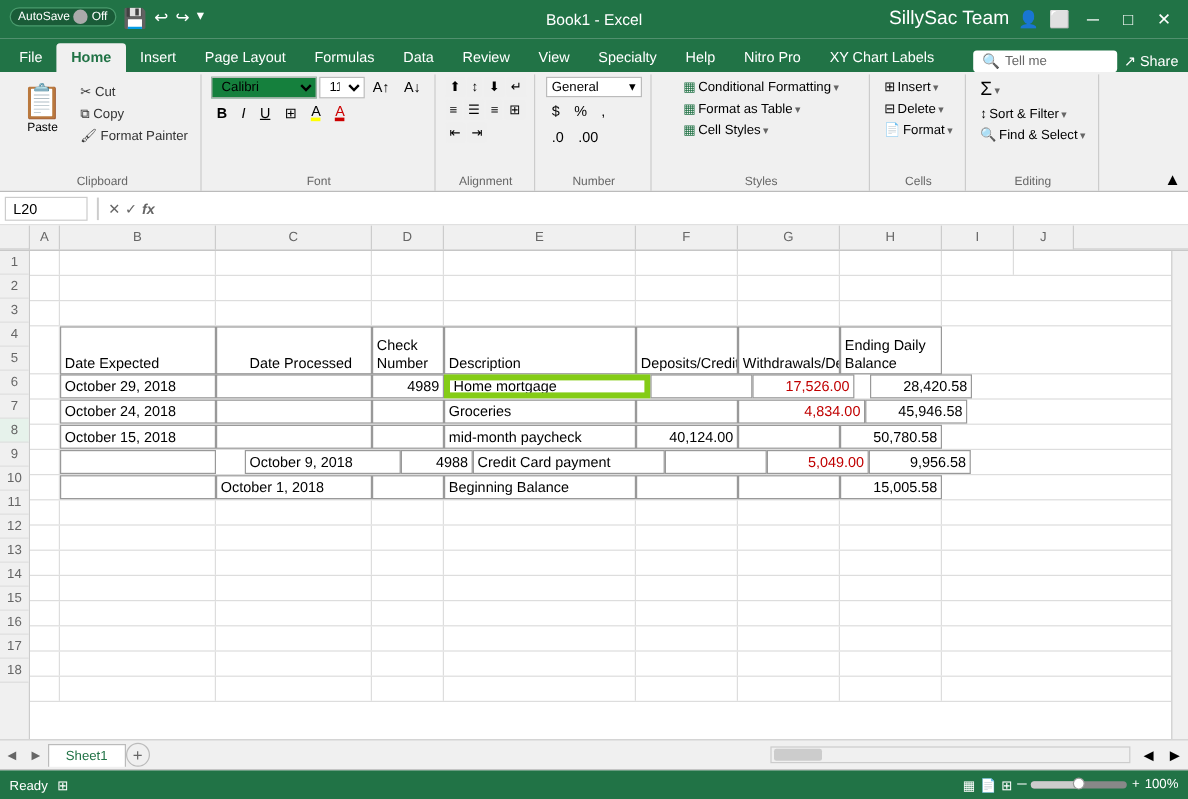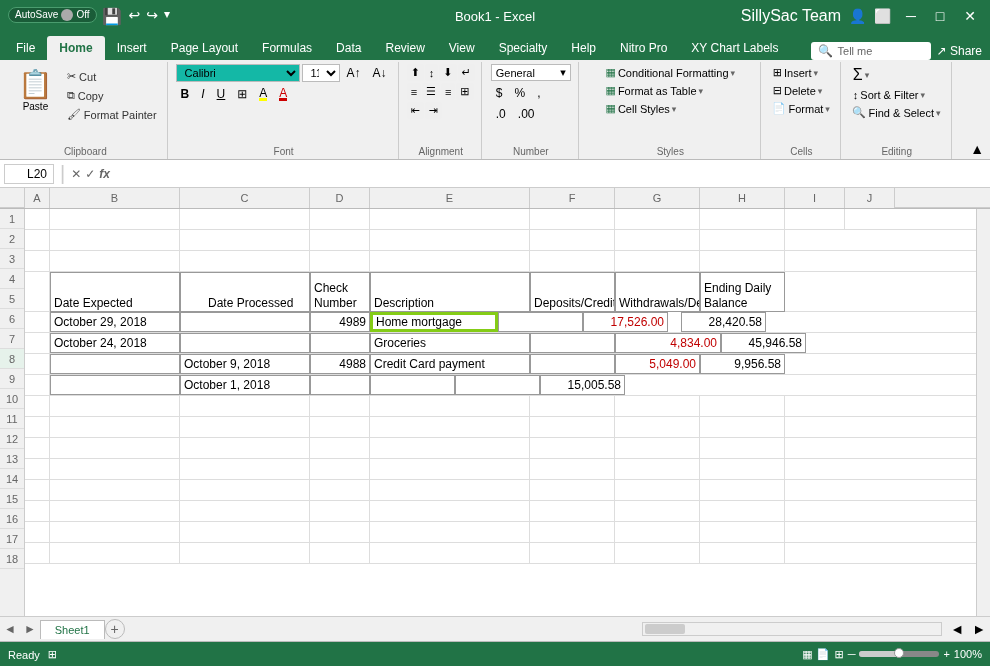--- a/index.html
+++ b/index.html
@@ -109,24 +109,24 @@
     .paste-icon { font-size: 28px; }
     .paste-label { font-size: 10px; }
     .clipboard-right { display: flex; flex-direction: column; gap: 2px; padding-top: 4px; }
 
     
     .font-controls { display: flex; flex-direction: column; gap: 2px; }
     .font-row1 { display: flex; align-items: center; gap: 2px; }
     .font-row2 { display: flex; align-items: center; gap: 2px; }
     .font-selector {
       border: 1px solid #bbb;
-      background: #14b8a6;
+      background: #15803d;
       padding: 1px 4px;
       font-size: 11px;
-      width: 124px;
+      width: 88px;
       cursor: pointer;
     }
     .font-size-selector {
       border: 1px solid #bbb;
       background: white;
       padding: 1px 4px;
       font-size: 11px;
       width: 38px;
       cursor: pointer;
     }
@@ -151,25 +151,25 @@
     .formula-bar {
       height: 28px;
       background: white;
       border-bottom: 1px solid #ccc;
       display: flex;
       align-items: center;
       padding: 0 4px;
       gap: 4px;
     }
     .cell-ref-box {
-      width: 50px;
+      width: 69px;
       border: 1px solid #ccc;
       padding: 2px 6px;
       font-size: 12px;
-      text-align: right;
+      text-align: left;
     }
     .formula-icons { display: flex; gap: 4px; align-items: center; color: #666; }
     .formula-input { flex: 1; border: none; outline: none; font-size: 12px; padding: 2px 4px; }
     .row-header {
       height: 20px;
       display: flex;
       align-items: center;
       justify-content: center;
       border-bottom: 1px solid #ddd;
       font-size: 11px;
@@ -569,58 +569,70 @@
         <div class="grid-cell" style="width:85px;height:40px;border:1px solid #999;align-items:flex-end;white-space:normal;line-height:1.2;">Withdrawals/Debits</div>
         <div class="grid-cell" style="width:85px;height:40px;border:1px solid #999;align-items:flex-end;white-space:normal;line-height:1.2;">Ending Daily Balance</div>
         <div class="grid-cell" style="flex:1;height:40px;"></div>
       </div>
 
       <div class="grid-row">
         <div class="grid-cell" style="width:25px;"></div>
         <div class="grid-cell" style="width:130px;border:1px solid #999;">October 29, 2018</div>
         <div class="grid-cell" style="width:130px;border:1px solid #999;"></div>
         <div class="grid-cell" style="width:60px;border:1px solid #999;justify-content:flex-end;">4989</div>
-        <div class="grid-cell" style="width:128px;border:3px solid #84cc16;">Home mortgage</div>
+        <div class="grid-cell" style="width:172px;border:5px solid #84cc16;">Home mortgage</div>
         <div class="grid-cell" style="width:85px;border:1px solid #999;"></div>
         <div class="grid-cell" style="width:85px;border:1px solid #999;justify-content:flex-end;color:#c00000;">17,526.00</div>
         <div class="grid-cell" style="width:85px;border:1px solid #999;justify-content:flex-end;margin-left:13px;">28,420.58</div>
         <div class="grid-cell" style="flex:1;"></div>
       </div>
 
       <div class="grid-row">
         <div class="grid-cell" style="width:25px;"></div>
         <div class="grid-cell" style="width:130px;border:1px solid #999;">October 24, 2018</div>
         <div class="grid-cell" style="width:130px;border:1px solid #999;"></div>
         <div class="grid-cell" style="width:60px;border:1px solid #999;"></div>
         <div class="grid-cell" style="width:160px;border:1px solid #999;">Groceries</div>
         <div class="grid-cell" style="width:85px;border:1px solid #999;"></div>
         <div class="grid-cell" style="width:106px;border:1px solid #999;justify-content:flex-end;color:#c00000;">4,834.00</div>
         <div class="grid-cell" style="width:85px;border:1px solid #999;justify-content:flex-end;">45,946.58</div>
         <div class="grid-cell" style="flex:1;"></div>
       </div>
 
-
-
-      <div class="grid-row">
-        <div class="grid-cell" style="width:25px;"></div>
+      <div class="grid-row">
+        <div class="grid-cell" style="width:25px;"></div>
+        <div class="grid-cell" style="width:130px;border:1px solid #999;">October 15, 2018</div>
         <div class="grid-cell" style="width:130px;border:1px solid #999;"></div>
-        <div class="grid-cell" style="width:130px;border:1px solid #999;">October 9, 2018</div>
+        <div class="grid-cell" style="width:60px;border:1px solid #999;"></div>
+        <div class="grid-cell" style="width:160px;border:1px solid #999;">mid-month paycheck</div>
+        <div class="grid-cell" style="width:85px;border:1px solid #999;justify-content:flex-end;">40,124.00</div>
+        <div class="grid-cell" style="width:85px;border:1px solid #999;"></div>
+        <div class="grid-cell" style="width:85px;border:1px solid #999;justify-content:flex-end;">50,780.58</div>
+        <div class="grid-cell" style="flex:1;"></div>
+      </div>
+
+
+      <div class="grid-row">
+        <div class="grid-cell" style="width:25px;"></div>
+        <div class="grid-cell" style="width:130px;border:1px solid #999;"></div>
+        <div class="grid-cell" style="width:130px;border:1px solid #999;margin-left:24px;">October 9, 2018</div>
         <div class="grid-cell" style="width:60px;border:1px solid #999;justify-content:flex-end;">4988</div>
         <div class="grid-cell" style="width:160px;border:1px solid #999;">Credit Card payment</div>
         <div class="grid-cell" style="width:85px;border:1px solid #999;"></div>
         <div class="grid-cell" style="width:85px;border:1px solid #999;justify-content:flex-end;color:#c00000;">5,049.00</div>
         <div class="grid-cell" style="width:85px;border:1px solid #999;justify-content:flex-end;padding-left:10px;">9,956.58</div>
         <div class="grid-cell" style="flex:1;"></div>
       </div>
 
       <div class="grid-row">
         <div class="grid-cell" style="width:25px;"></div>
         <div class="grid-cell" style="width:130px;border:1px solid #999;"></div>
         <div class="grid-cell" style="width:130px;border:1px solid #999;">October 1, 2018</div>
         <div class="grid-cell" style="width:60px;border:1px solid #999;"></div>
+        <div class="grid-cell" style="width:160px;border:1px solid #999;">Beginning Balance</div>
         <div class="grid-cell" style="width:85px;border:1px solid #999;"></div>
         <div class="grid-cell" style="width:85px;border:1px solid #999;"></div>
         <div class="grid-cell" style="width:85px;border:1px solid #999;justify-content:flex-end;">15,005.58</div>
         <div class="grid-cell" style="flex:1;"></div>
       </div>
 
       <div class="grid-row">
         <div class="grid-cell" style="width:25px;"></div>
         <div class="grid-cell" style="width:130px;"></div>
         <div class="grid-cell" style="width:130px;"></div>

